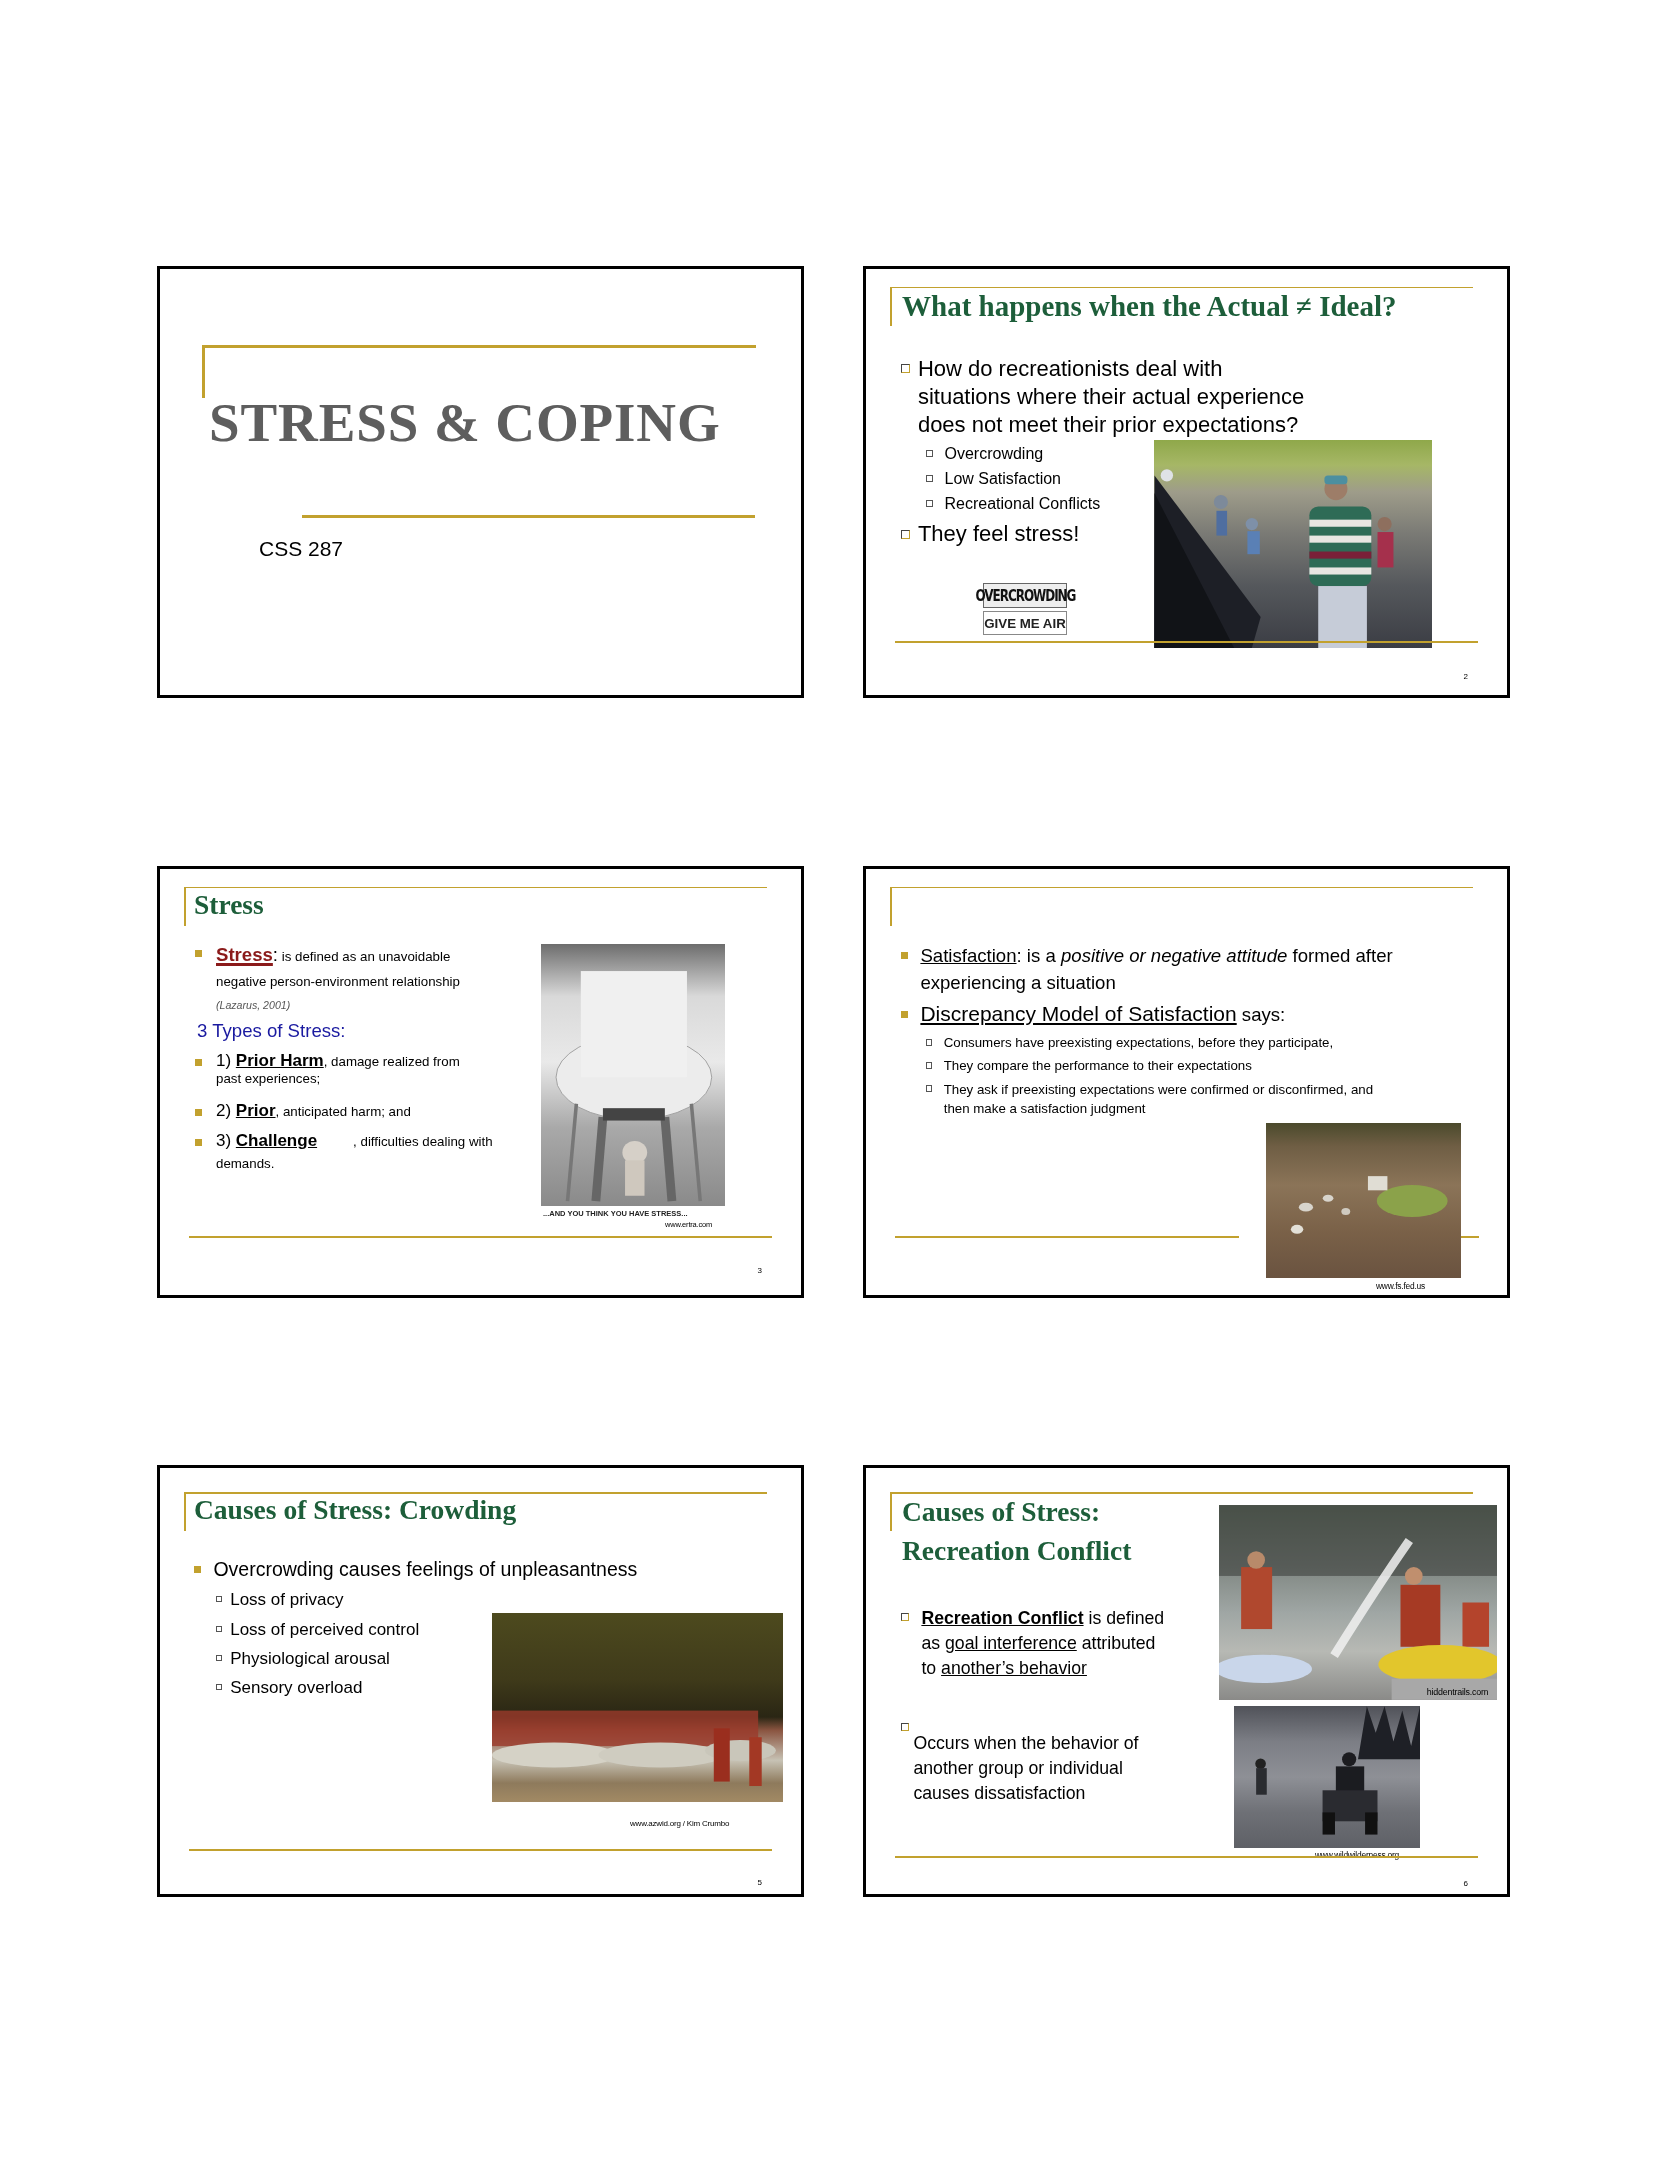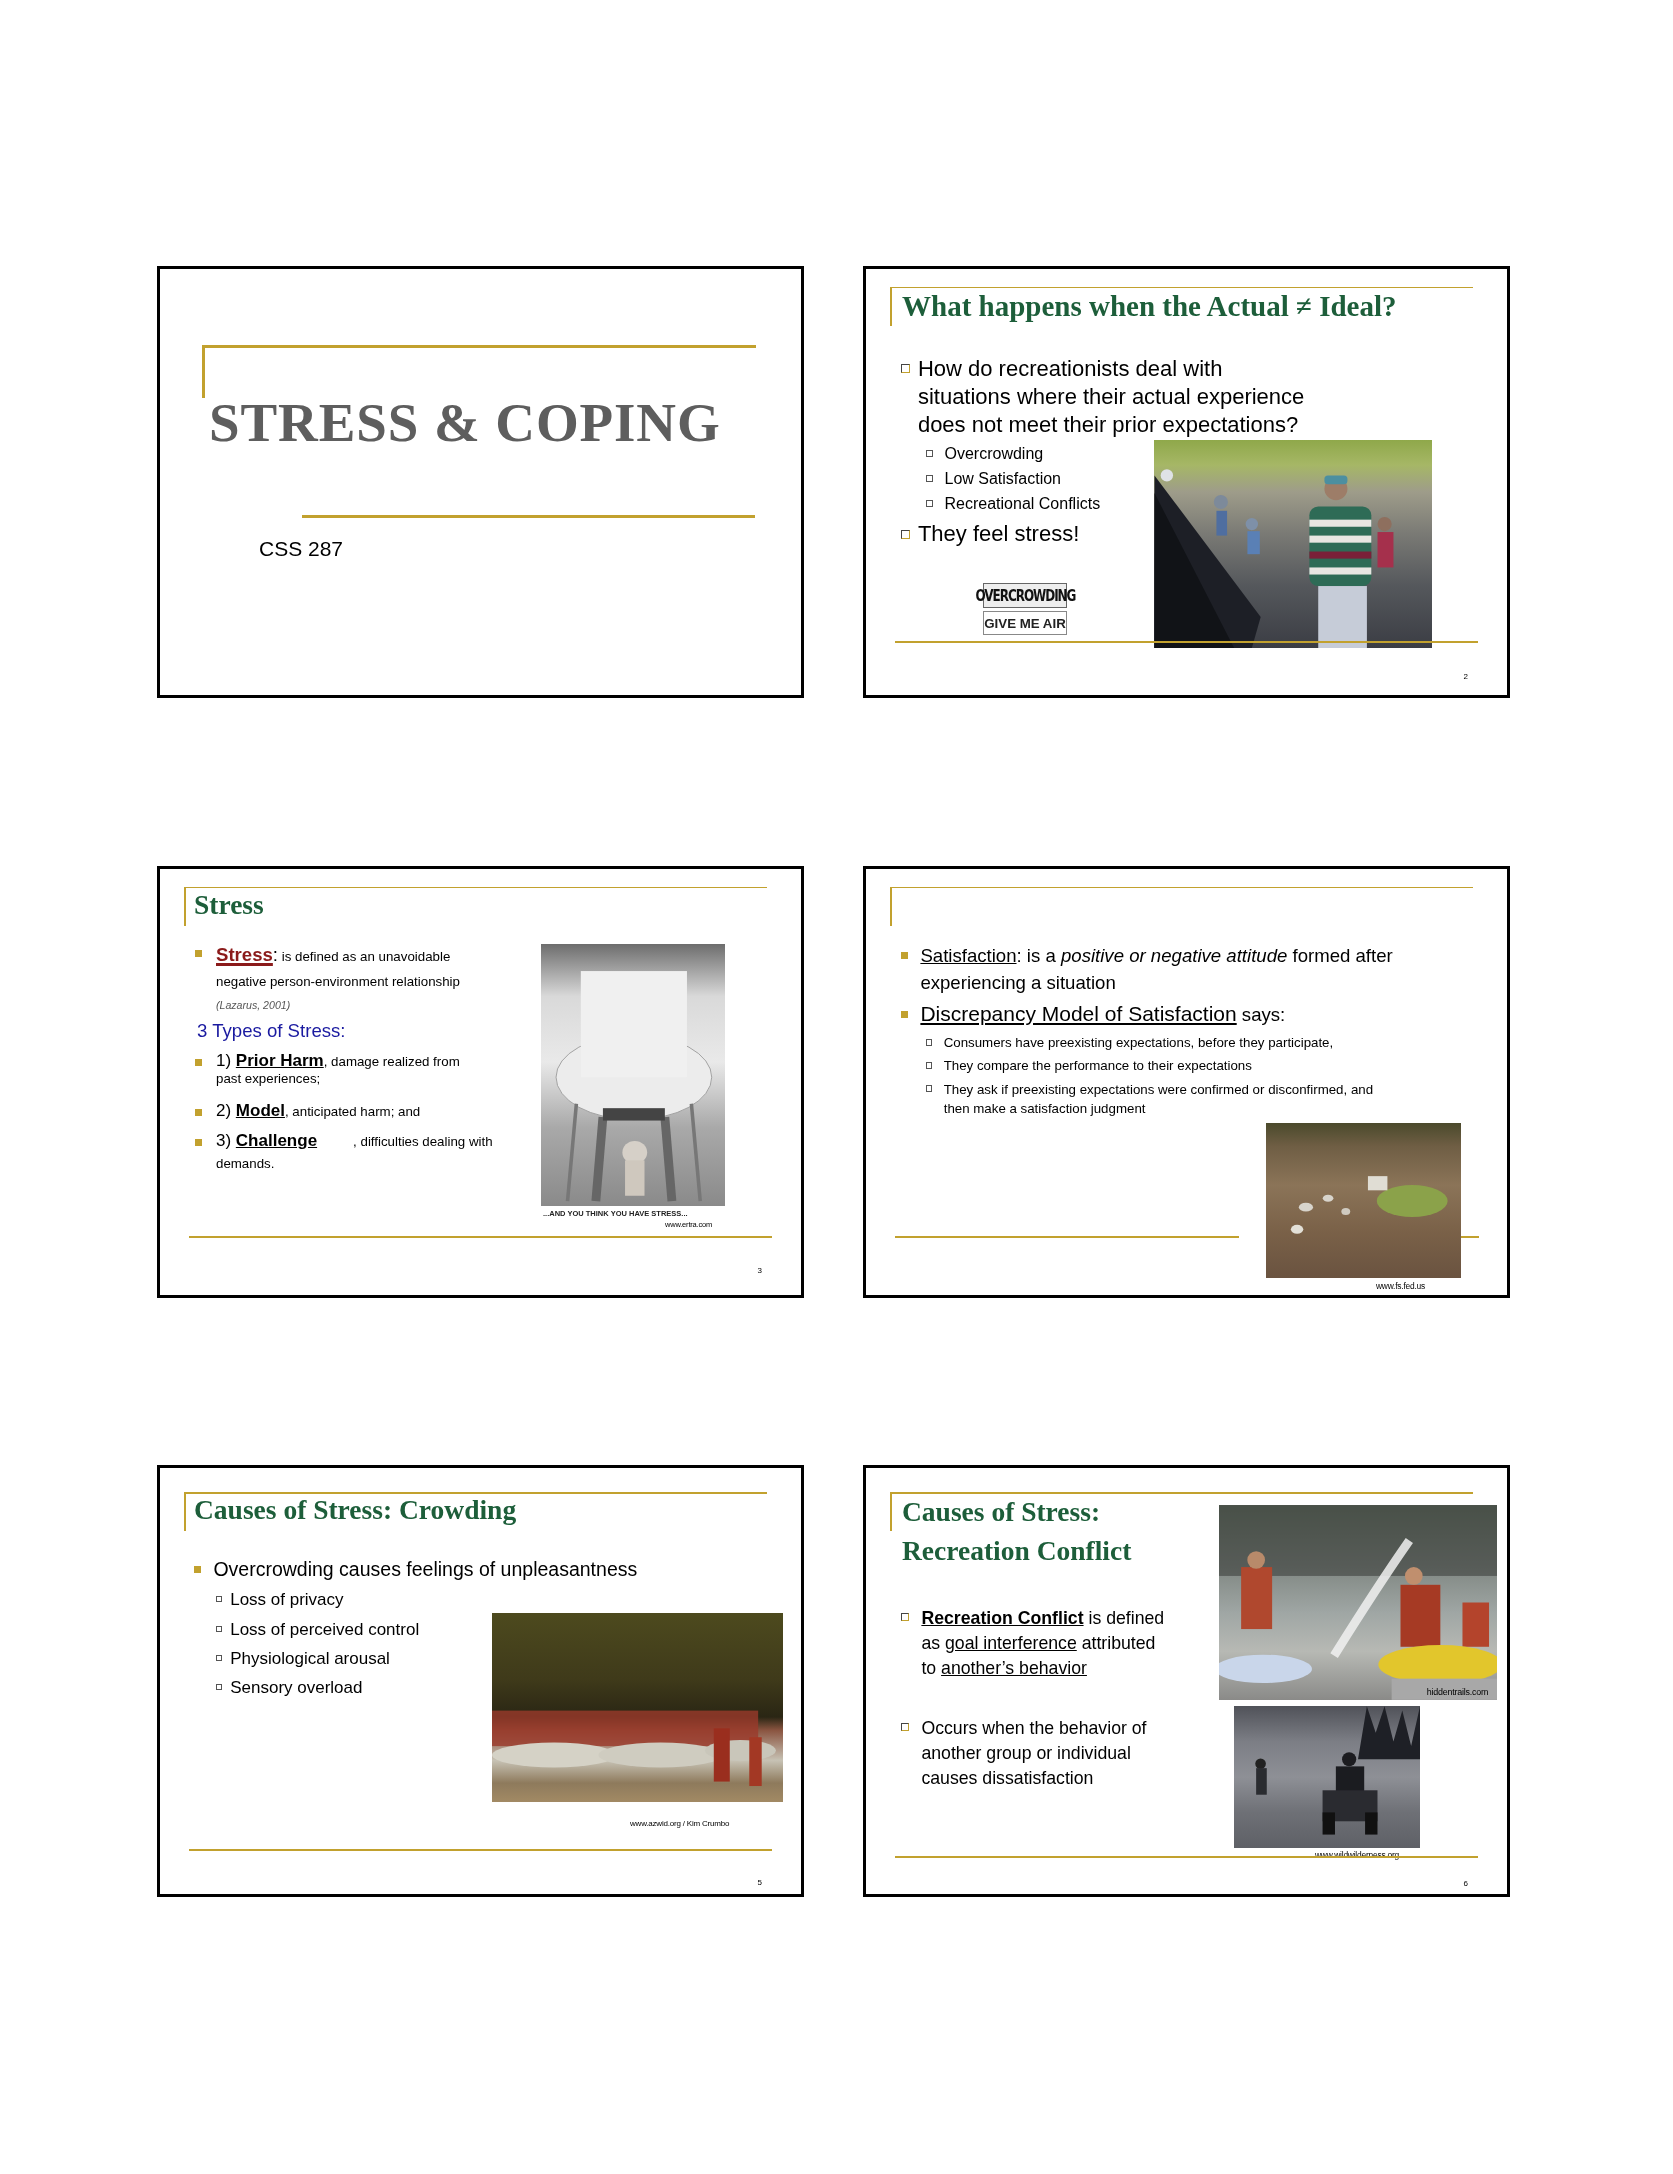--- a/index.html
+++ b/index.html
@@ -135,21 +135,21 @@
   <div class="bul" style="left:35px; top:182px;">
     <span class="sq-fill" style="margin-top:8px; width:7px; height:7px;"></span>
     <div style="margin-left:14px;">
       <div><span style="font-size:17px;">1) </span><span style="font-size:17px; font-weight:bold; text-decoration:underline;">Prior Harm</span><span style="font-size:13.3px;">, damage realized from</span></div>
       <div style="font-size:13.3px;">past experiences;</div>
     </div>
   </div>
   <div class="bul" style="left:35px; top:232px;">
     <span class="sq-fill" style="margin-top:8px; width:7px; height:7px;"></span>
     <div style="margin-left:14px;">
-      <span style="font-size:17px;">2) </span><span style="font-size:17px; font-weight:bold; text-decoration:underline;">Model</span><span style="font-size:13.3px;">, anticipated harm; and</span>
+      <span style="font-size:17px;">2) </span><span style="font-size:17px; font-weight:bold; text-decoration:underline;">Prior</span><span style="font-size:13.3px;">, anticipated harm; and</span>
     </div>
   </div>
   <div class="bul" style="left:35px; top:262px;">
     <span class="sq-fill" style="margin-top:8px; width:7px; height:7px;"></span>
     <div style="margin-left:14px;">
       <div><span style="font-size:17px;">3) </span><span style="font-size:17px; font-weight:bold; text-decoration:underline;">Challenge</span><span style="font-size:13.3px;padding-left:36px;">, difficulties dealing with</span></div>
       <div style="font-size:13.3px; line-height:25px;">demands.</div>
     </div>
   </div>
 
@@ -278,21 +278,21 @@
 
   <div class="bul" style="left:35px; top:138px; font-size:17.7px; line-height:25px;">
     <span class="sq-open" style="margin-top:7px; width:8px; height:8px;"></span>
     <div style="margin-left:12.4px;">
       <div><span style="font-weight:bold; text-decoration:underline;">Recreation Conflict</span><span> is defined</span></div>
       <div><span>as </span><span style="text-decoration:underline;">goal interference</span><span> attributed</span></div>
       <div><span>to </span><span style="text-decoration:underline;">another’s behavior</span></div>
     </div>
   </div>
 
-  <div class="bul" style="left:35px; top:248px; font-size:17.7px; line-height:25px;">
+  <div class="bul" style="left:35px; top:248px; font-size:17.7px; line-height:25px;flex-direction:column;">
     <span class="sq-open" style="margin-top:7px; width:8px; height:8px;"></span>
     <div style="margin-left:12.4px;">
       <div>Occurs when the behavior of</div>
       <div>another group or individual</div>
       <div>causes dissatisfaction</div>
     </div>
   </div>
 
   <div class="img" style="left:353px; top:37px; width:278px; height:195px; background: linear-gradient(180deg,#5c6a5a 0%,#7e8580 30%,#9fa6a4 55%,#b7b9b4 75%,#8a8a88 100%);">
     <svg width="278" height="195" viewBox="0 0 314 220">

